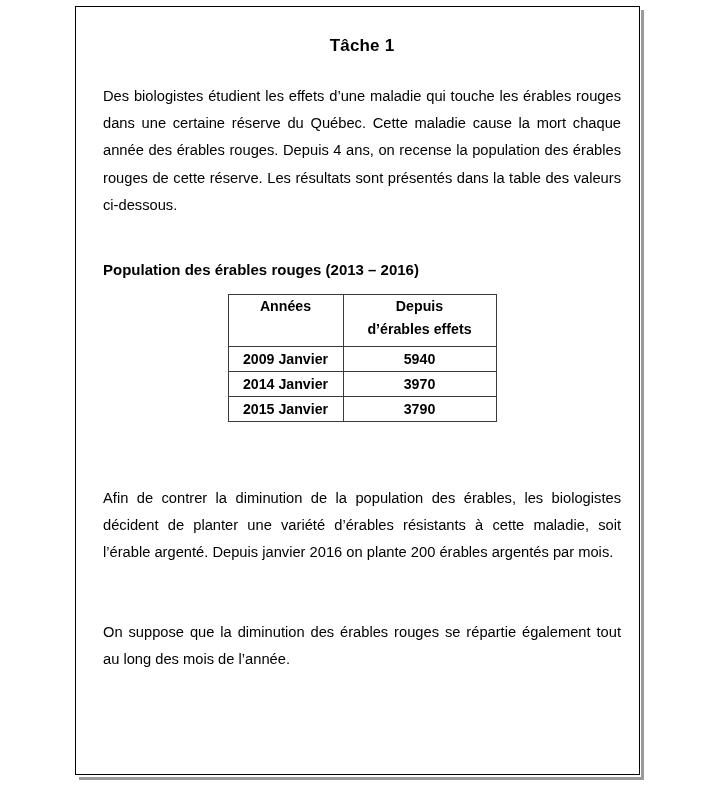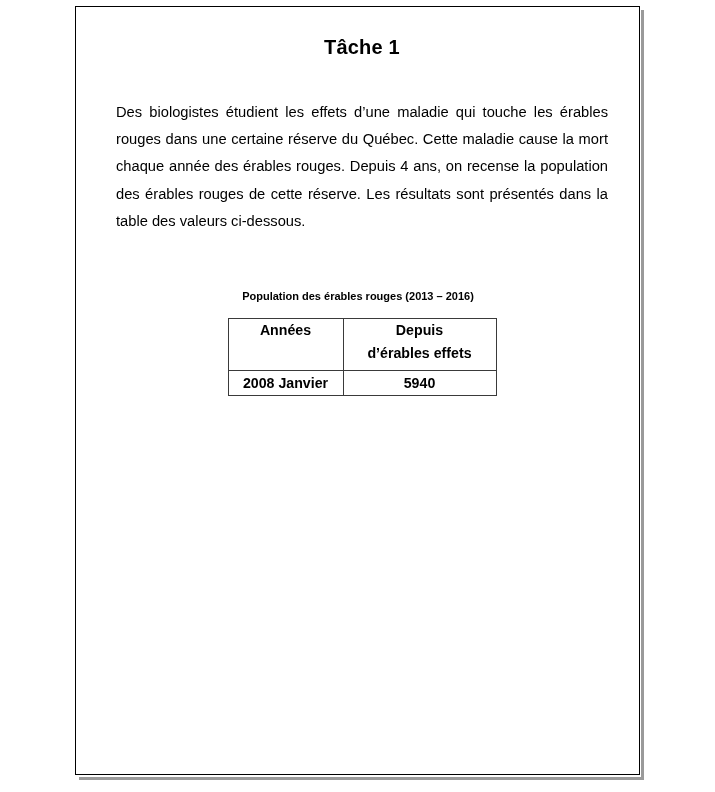--- a/index.html
+++ b/index.html
@@ -49,48 +49,47 @@
     position: absolute;
     left: 27px;
     top: 0px;
     width: 518px;
     height: 100%;
   }
 
   
   .doc-title {
     text-align: center;
-    font-size: 20px;
+    font-size: 17px;
     font-weight: bold;
     letter-spacing: 0.2px;
     margin: 0;
     padding-top: 29px;
   }
 
   .para {
     font-size: 14.7px;
     line-height: 27.2px;
     text-align: justify;
     text-justify: inter-word;
-    margin: 13px;
+    margin: 0;
     -webkit-hyphens: none;
     hyphens: none;
   }
 
   #para-intro  { padding-top: 27px; }
   #para-plant  { padding-top: 47px; }
   #para-assume { padding-top: 52px; }
 
   
   #table-block {
     padding-top: 42px;
   }
   .table-caption {
-    text-align: center;
-    font-size: 11px;
+    font-size: 15px;
     font-weight: bold;
     margin: 0 0 7px 0;
     padding-right: 8px;
   }
   table.data-table {
     border-collapse: collapse;
     margin: 16px auto;
     width: 268px;
     table-layout: fixed;
   }
@@ -144,24 +143,34 @@
           <tr>
             <th class="head-cell">Années</th>
             <th class="head-cell">
               <span>Depuis</span><br>
               <span>d’érables effets</span>
             </th>
           </tr>
         </thead>
         <tbody>
           <tr>
-            <td class="body-cell">2008 Janvier</td>
+            <td class="body-cell">2009 Janvier</td>
             <td class="body-cell">5940</td>
+          </tr>
+          <tr>
+            <td class="body-cell">2014 Janvier</td>
+            <td class="body-cell">3970</td>
+          </tr>
+          <tr>
+            <td class="body-cell">2015 Janvier</td>
+            <td class="body-cell">3790</td>
           </tr>
         </tbody>
       </table>
 
     </div>
 
+    <p class="para" id="para-plant">Afin de contrer la diminution de la population des érables, les biologistes décident de planter une variété d’érables résistants à cette maladie, soit l’érable argenté. Depuis janvier 2016 on plante 200 érables argentés par mois.</p>
 
+    <p class="para" id="para-assume">On suppose que la diminution des érables rouges se répartie également tout au long des mois de l’année.</p>
 
   </div>
 </div>
 
 </body></html>

